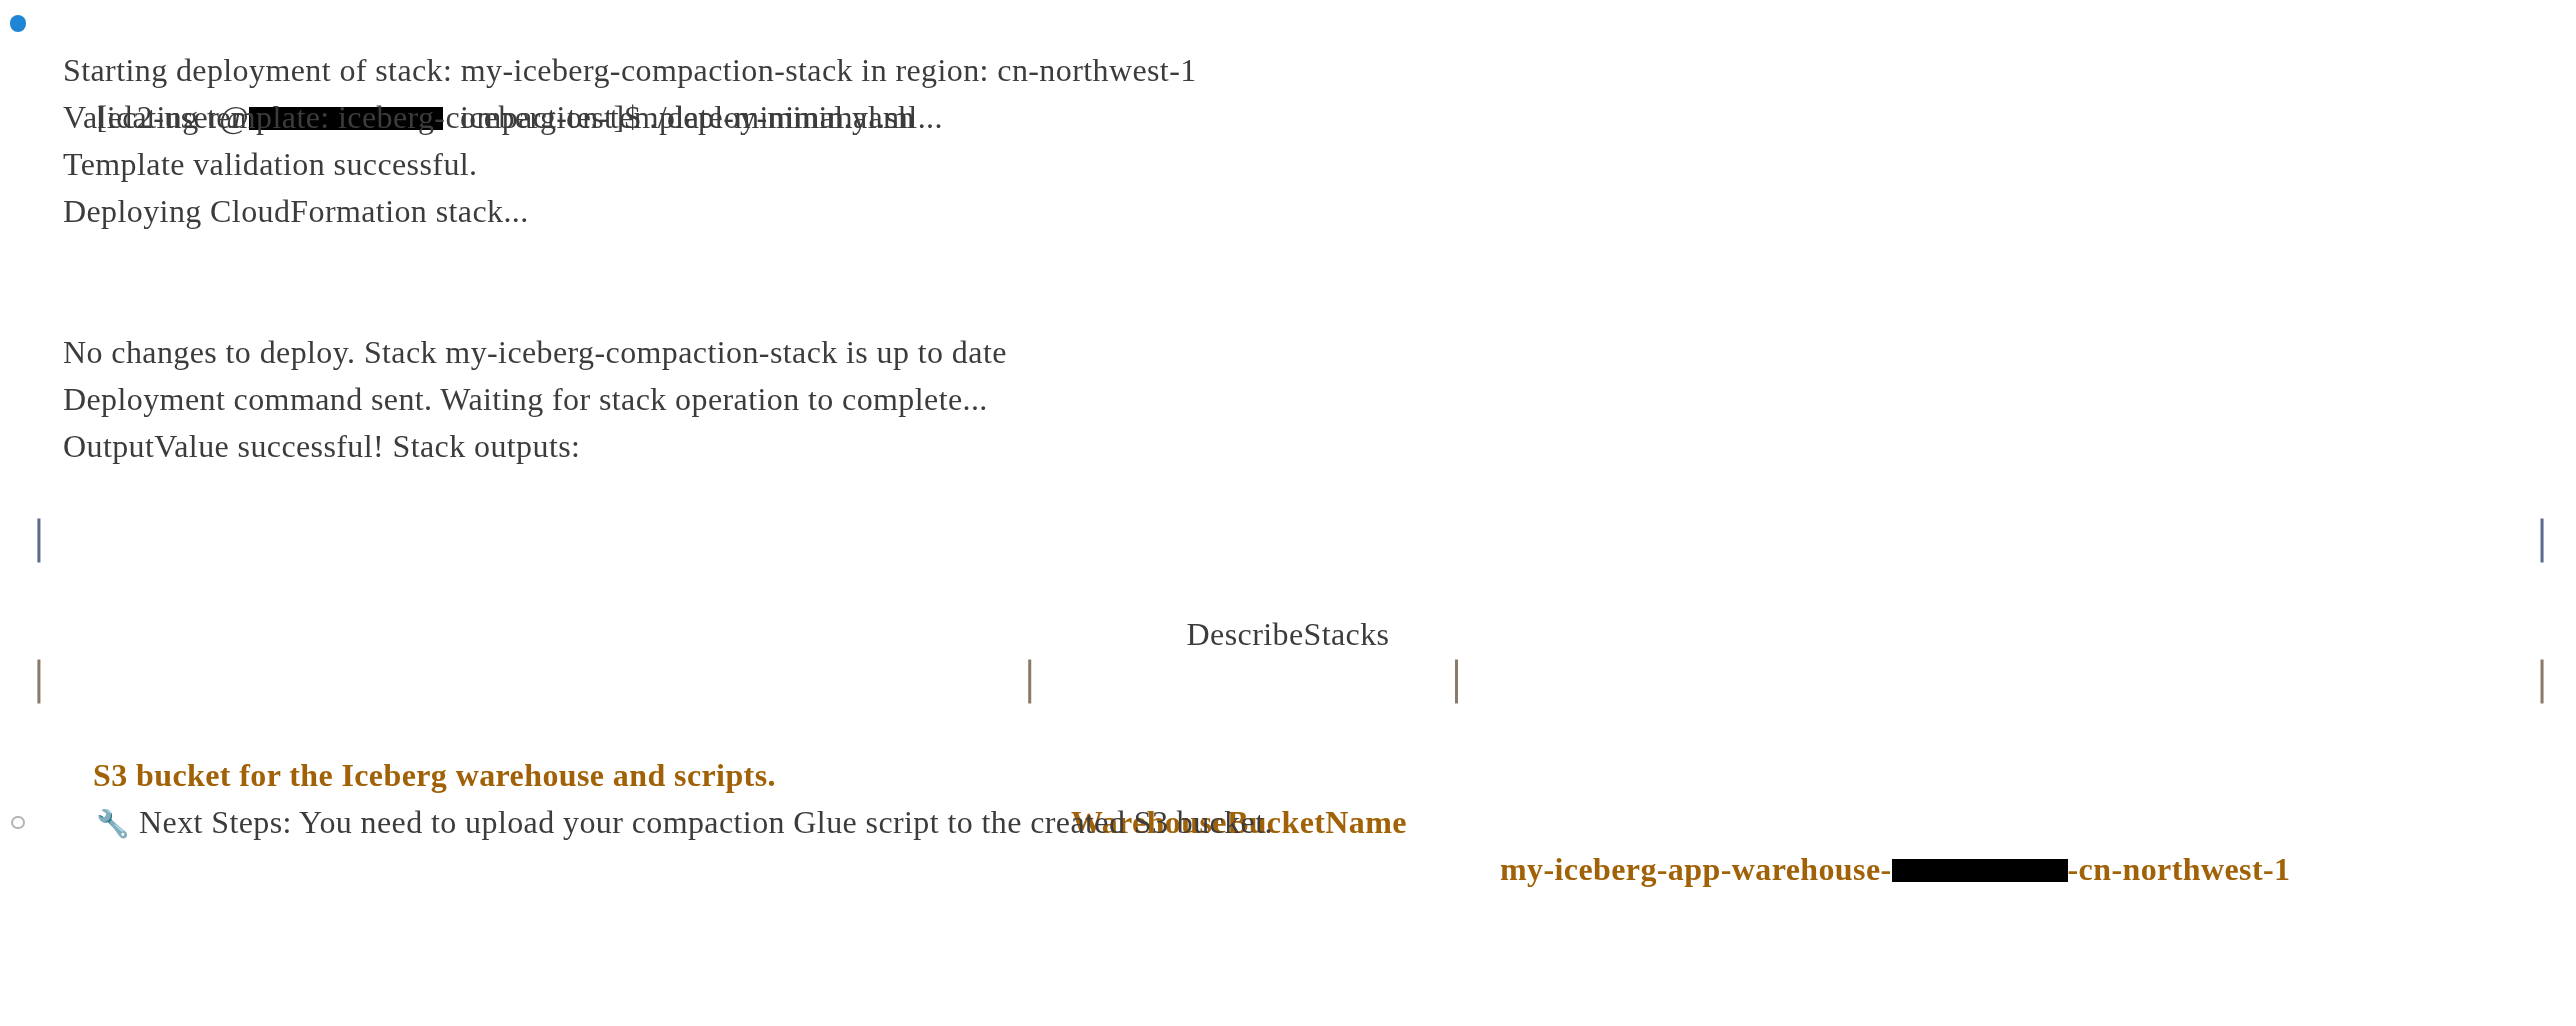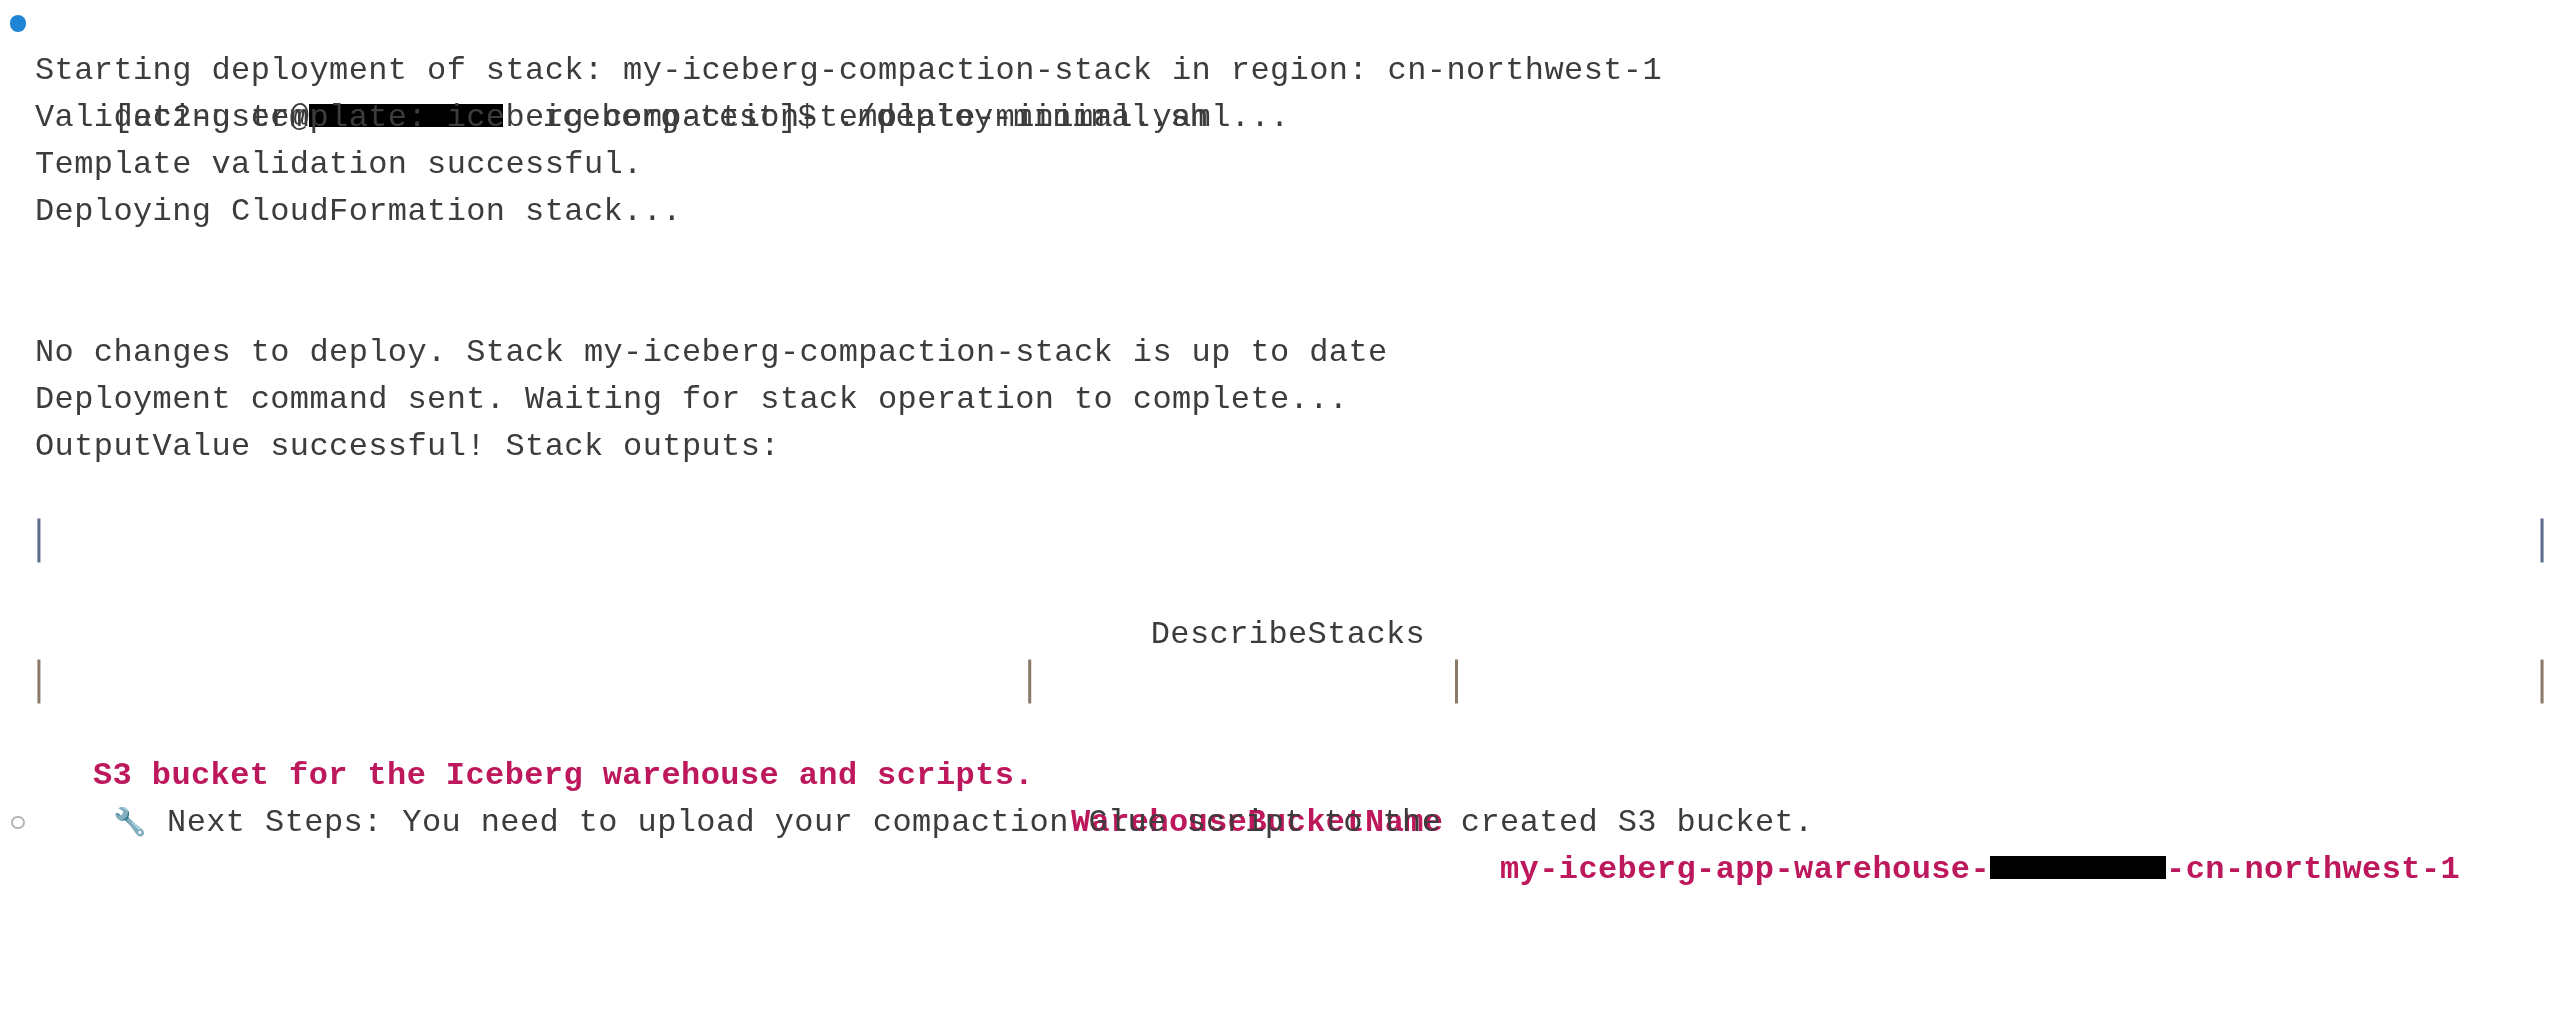--- a/index.html
+++ b/index.html
@@ -24,21 +24,22 @@
   }
 
   .line {
     position: relative;
     height: 47px;
     line-height: 47px;
     white-space: pre;
     font-size: 32px;
     letter-spacing: 0.4px;
     color: #3c3c3c;
-    font-family: Liberation Mono, monospace;
+    font-family: Liberation Serif, serif;
+    padding-left: 28px;
   }
 
   .gutter {
     position: absolute;
     left: 1.5px;
     top: 0;
     width: 33px;
     height: 47px;
     display: flex;
     align-items: center;
@@ -68,21 +69,21 @@
   .redact {
     display: inline-block;
     background: #000000;
     vertical-align: middle;
     position: relative;
     top: -2.3px;
   }
   .redact-prompt-top { width: 194px; height: 23px; }
   .redact-bucket { width: 176px; height: 23px; }
 
-  .blue { color: #be185d; font-weight: bold; }
+  .blue { color: #a16207; font-weight: bold; }
   .tbl { color: #3c3c3c; }
 
   .rule {
     position: relative;
     height: 47px;
     line-height: 47px;
     white-space: pre;
     font-size: 32px;
     letter-spacing: 0.4px;
     color: #5a5a5a;

